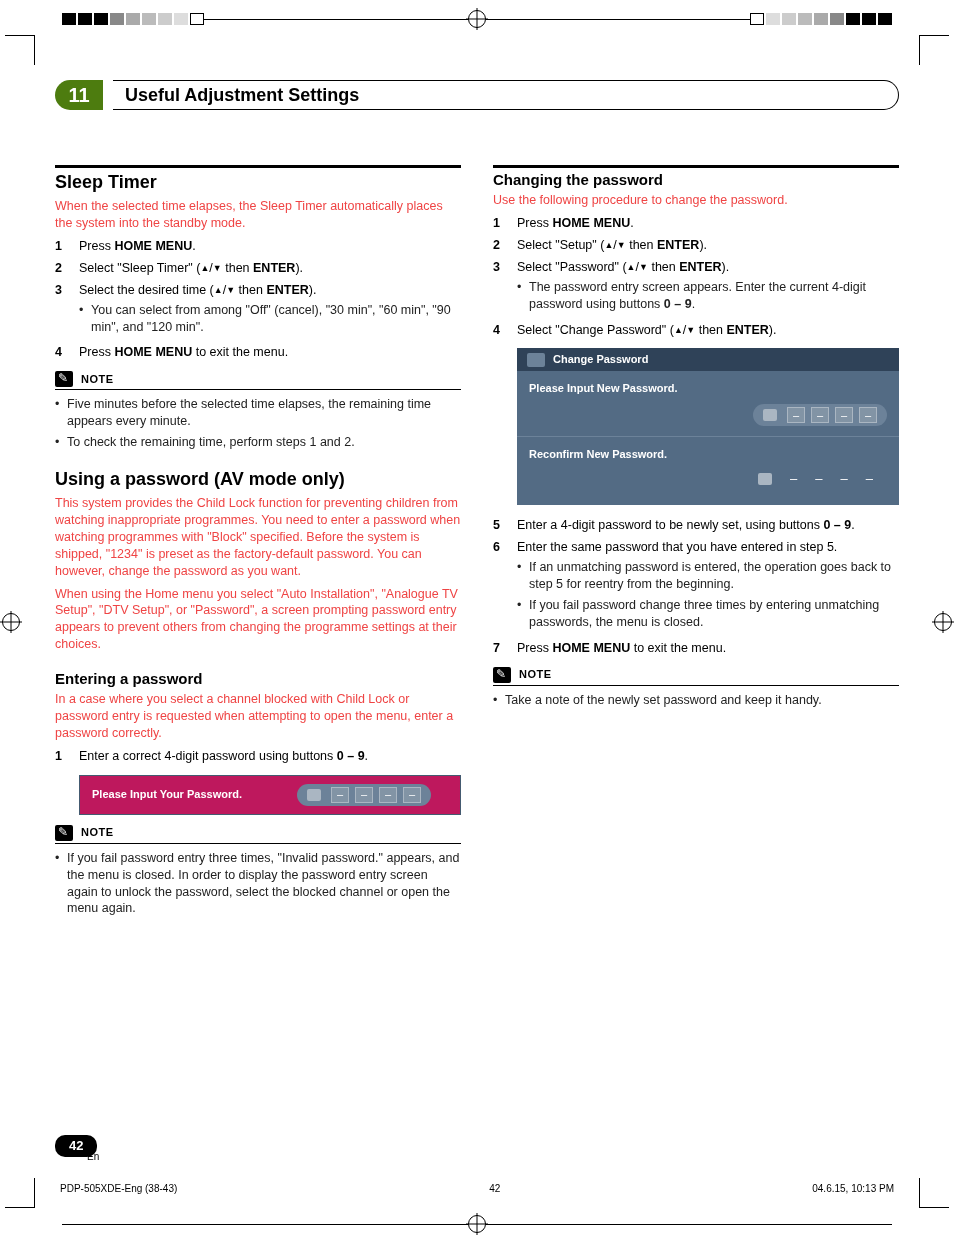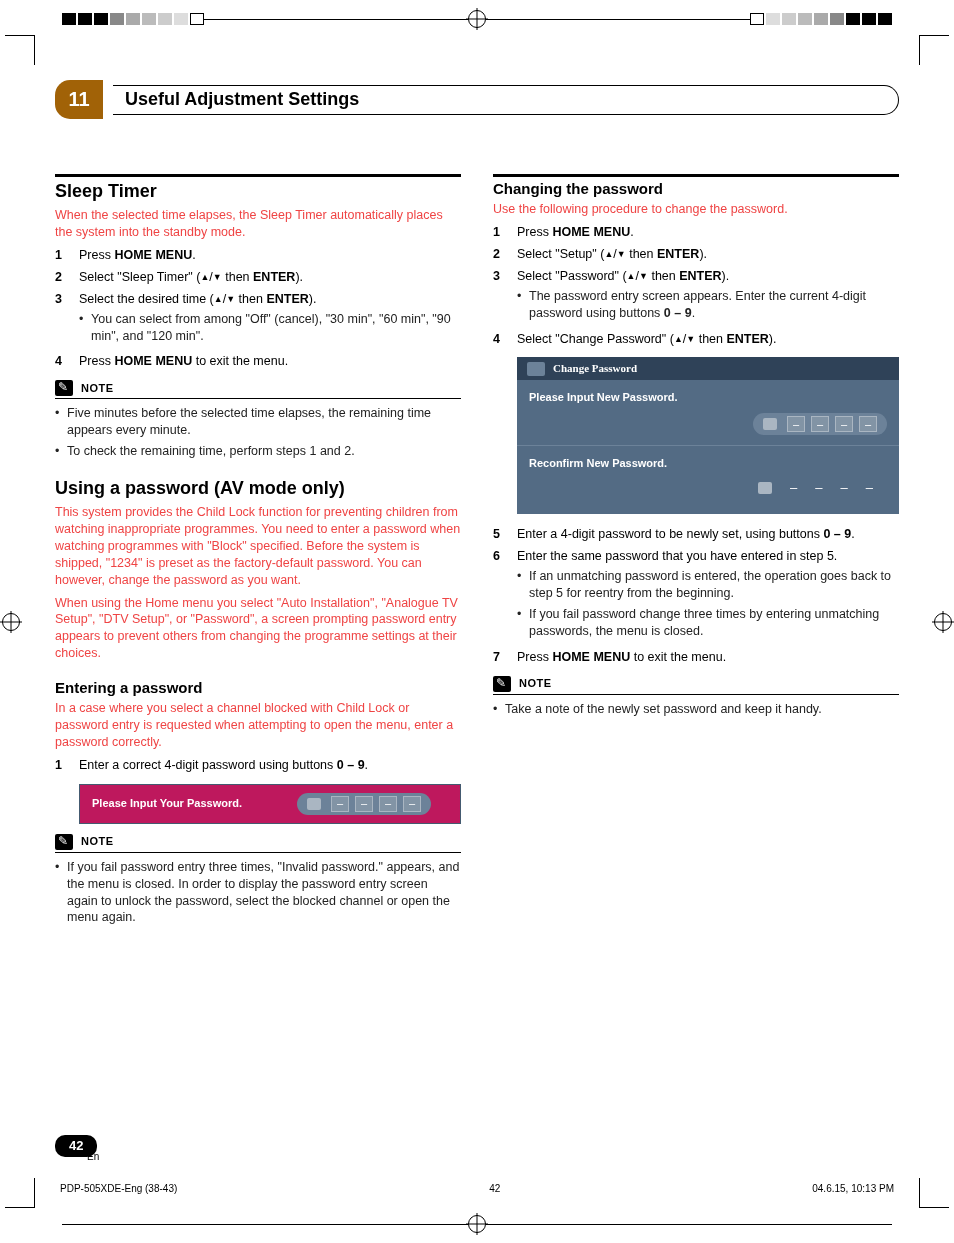--- a/index.html
+++ b/index.html
@@ -45,22 +45,22 @@
   .reg-corner.br::after  { right: 29px; bottom: 0; width: 1px; height: 30px; }
   .reg-side { position: absolute; top: 50%; transform: translateY(-50%); }
   .reg-side.l { left: 2px; }
   .reg-side.r { right: 2px; }
 
   .page {
     position: absolute; left: 55px; right: 55px; top: 80px; bottom: 60px;
   }
   .chapter-head { display: flex; align-items: center; gap: 10px; margin-bottom: 55px; }
   .chapter-num {
-    background: #a16207; color: #fff; font-weight: 700; font-size: 20px;
-    min-width: 48px; height: 39px; display: flex; align-items: center; justify-content: center;
+    background: #4d7c0f; color: #fff; font-weight: 700; font-size: 20px;
+    min-width: 48px; height: 30px; display: flex; align-items: center; justify-content: center;
     border-radius: 15px 0 0 15px;
   }
   .chapter-title {
     flex: 1; display: flex; align-items: center; border: 1px solid #000;
     border-left: none; border-radius: 0 15px 15px 0; height: 30px; padding-left: 12px;
     font-weight: 700; font-size: 18px;
   }
   .columns { display: flex; gap: 32px; }
   .col { width: 50%; }
   .section-rule { height: 3px; background: #000; margin-bottom: 2px; }
@@ -103,21 +103,21 @@
   .pw-box {
     width: 18px; height: 16px; background: #8294a5; border: 1px solid #aab6c2; display: inline-flex;
     align-items: center; justify-content: center; color: #fff; font-size: 11px;
   }
   .pw-dash { color: #fff; font-size: 13px; padding: 0 4px; }
 
   .change-pw-panel {
     background: #536b84; color: #fff; font-size: 11px; margin: 8px 0 12px; padding-bottom: 8px;
   }
   .cpw-header {
-    background: #2f4258; display: flex; align-items: center; gap: 8px; padding: 4px 10px; font-weight: 700; font-size: 11px; font-family: Liberation Serif, serif;
+    background: #2f4258; display: flex; align-items: center; gap: 8px; padding: 4px 10px; font-weight: 700; font-size: 11px;
   }
   .cpw-icon { width: 18px; height: 14px; background: #6c8299; border-radius: 2px; display: inline-block; }
   .cpw-section { padding: 10px 12px 10px; border-bottom: 1px solid #6c8299; }
   .cpw-section:last-child { border-bottom: none; }
   .cpw-label { font-weight: 700; margin-bottom: 8px; display: block; }
   .cpw-input-row { display: flex; justify-content: flex-end; }
 
   .page-num-pill {
     position: absolute; left: 0; bottom: 26px; background: #000; color: #fff;
     font-weight: 700; font-size: 13px; padding: 2px 14px; border-radius: 10px 10px 10px 10px;

